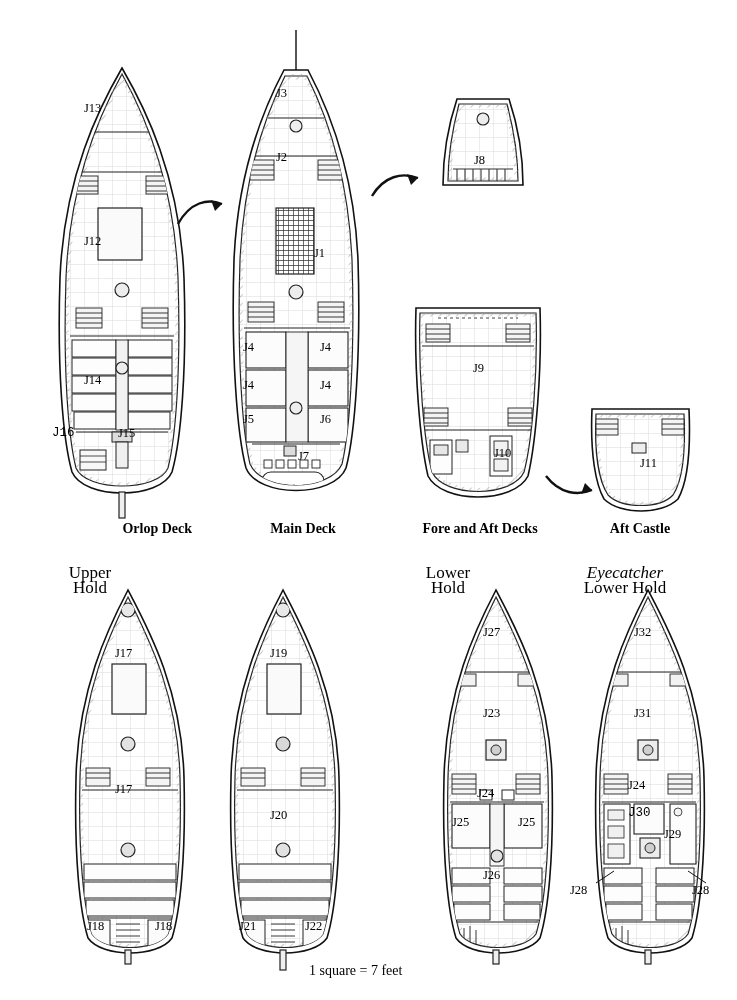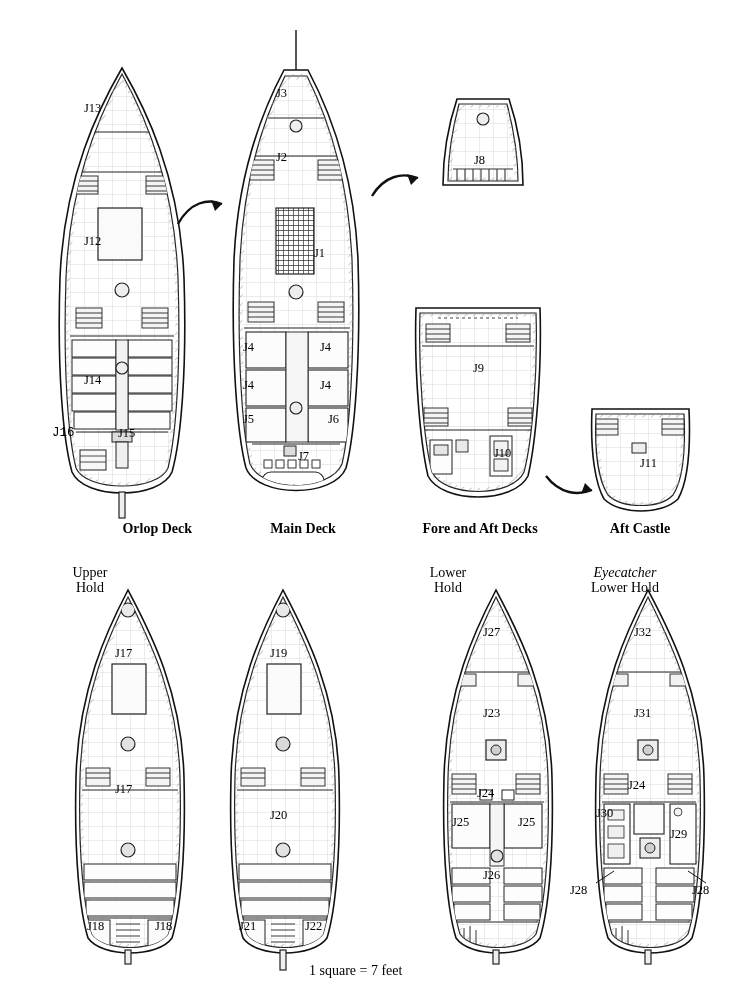--- a/index.html
+++ b/index.html
@@ -1,21 +1,21 @@
 <!DOCTYPE html>
 <html><head>
 <meta charset="utf-8">
 <style>
   html,body{margin:0;padding:0;background:#ffffff;}
   body{width:737px;height:1000px;position:relative;font-family:"Liberation Serif",serif;color:#000;overflow:hidden;}
   .stage{position:absolute;left:0;top:0;width:737px;height:1000px;}
   .deck{position:absolute;}
   .deck svg{display:block;overflow:visible;}
   .caption{position:absolute;text-align:center;font-family:"Liberation Serif",serif;font-weight:bold;font-size:14px;color:#000;}
-  .sublabel{position:absolute;text-align:center;font-family:"Liberation Serif",serif;font-size:14px;line-height:15px;color:#000;}
+  .sublabel{position:absolute;text-align:center;font-family:"Liberation Serif",serif;font-size:17px;line-height:15px;color:#000;}
   .sublabel .ital{font-style:italic;}
   .scale-note{position:absolute;font-family:"Liberation Serif",serif;font-size:14px;color:#000;}
   .rm{position:absolute;font-family:"Liberation Serif",serif;font-size:12.5px;color:#000;white-space:nowrap;}
   .arrow{position:absolute;}
 </style>
 </head>
 <body>
 
 <div class="stage">
 
@@ -193,21 +193,21 @@
     </svg>
   </div>
   <div class="rm" style="left:276px;top:86px;">J3</div>
   <div class="rm" style="left:276px;top:150px;">J2</div>
   <div class="rm" style="left:314px;top:246px;">J1</div>
   <div class="rm" style="left:243px;top:340px;">J4</div>
   <div class="rm" style="left:320px;top:340px;">J4</div>
   <div class="rm" style="left:243px;top:378px;">J4</div>
   <div class="rm" style="left:320px;top:378px;">J4</div>
   <div class="rm" style="left:243px;top:412px;">J5</div>
-  <div class="rm" style="left:320px;top:412px;margin-left:8px;">J6</div>
+  <div class="rm" style="left:320px;top:412px;">J6</div>
   <div class="rm" style="left:298px;top:449px;">J7</div>
   <div class="caption" style="left:233px;top:521px;width:140px;">Main Deck</div>
 
   <svg class="arrow" style="left:176px;top:192px;" width="50" height="38">
     <path d="M2 32 C14 10 32 6 46 12" fill="none" stroke="#111" stroke-width="2.4"></path>
     <path d="M46 12 L35 8 L39 19 Z" fill="#111"></path>
   </svg>
 
   <div class="deck" style="left:423px;top:95px;">
     <svg width="120" height="100" viewBox="0 0 120 100">
@@ -586,22 +586,22 @@
             <line x1="42" y1="338" x2="42" y2="356"></line>
           <line x1="48" y1="342" x2="48" y2="356"></line>
         </g>
       </g>
       <rect x="65" y="362" width="6" height="14" fill="#efefef" stroke="#222" stroke-width="1.2"></rect>
     </svg>
   </div>
   <div class="rm" style="left:634px;top:625px;">J32</div>
   <div class="rm" style="left:634px;top:706px;">J31</div>
   <div class="rm" style="left:628px;top:778px;">J24</div>
-  <div class="rm" style="left:596px;top:806px;">J30</div>
-  <div class="rm" style="left:664px;top:827px;padding-left:6px;">J29</div>
+  <div class="rm" style="left:628px;top:806px;font-family:Liberation Mono, monospace;">J30</div>
+  <div class="rm" style="left:664px;top:827px;">J29</div>
   <div class="rm" style="left:570px;top:883px;">J28</div>
   <div class="rm" style="left:692px;top:883px;">J28</div>
 
   <svg class="arrow" style="left:560px;top:855px;" width="180" height="40">
     <path d="M36 28 L54 16" stroke="#111" stroke-width="1" fill="none"></path>
     <path d="M146 28 L128 16" stroke="#111" stroke-width="1" fill="none"></path>
   </svg>
 
   <div class="scale-note" style="left:309px;top:963px;">1 square = 7 feet</div>
 

